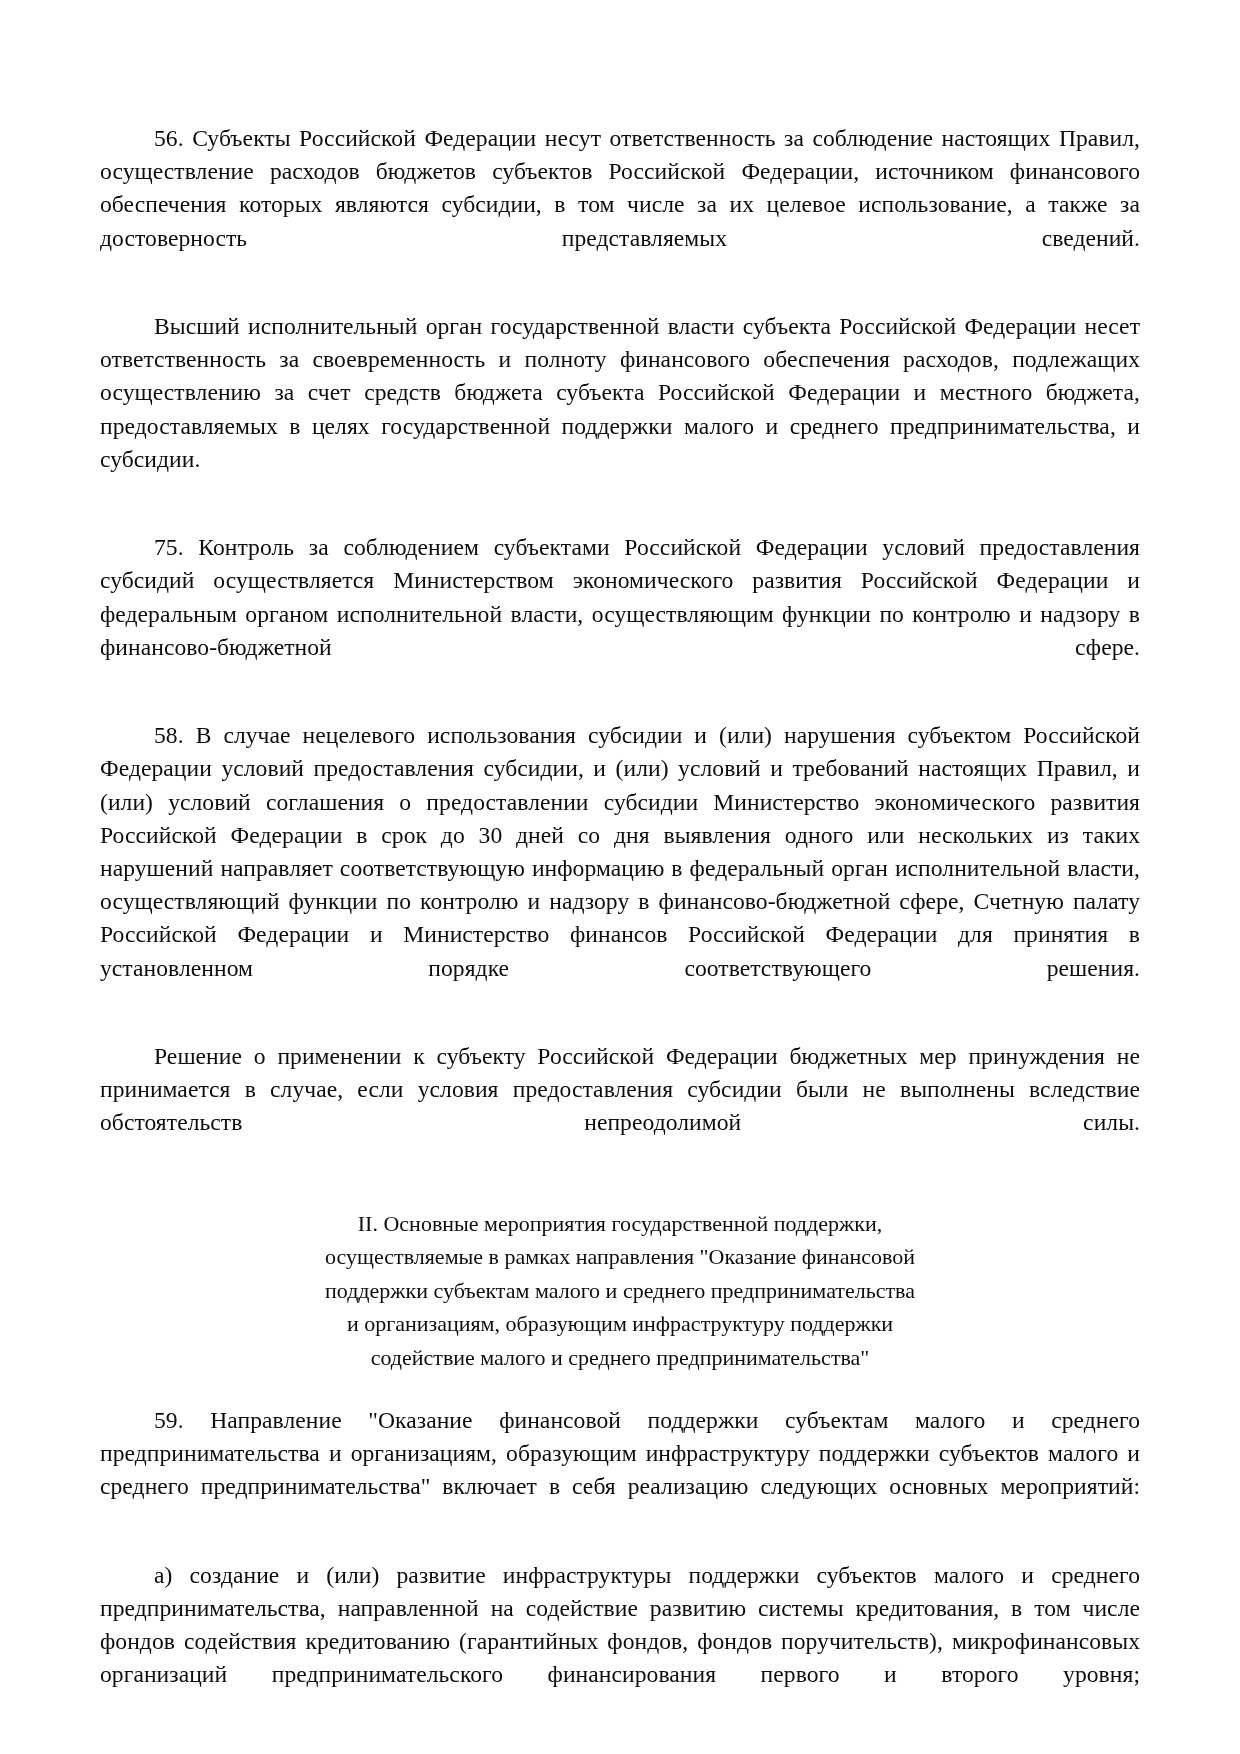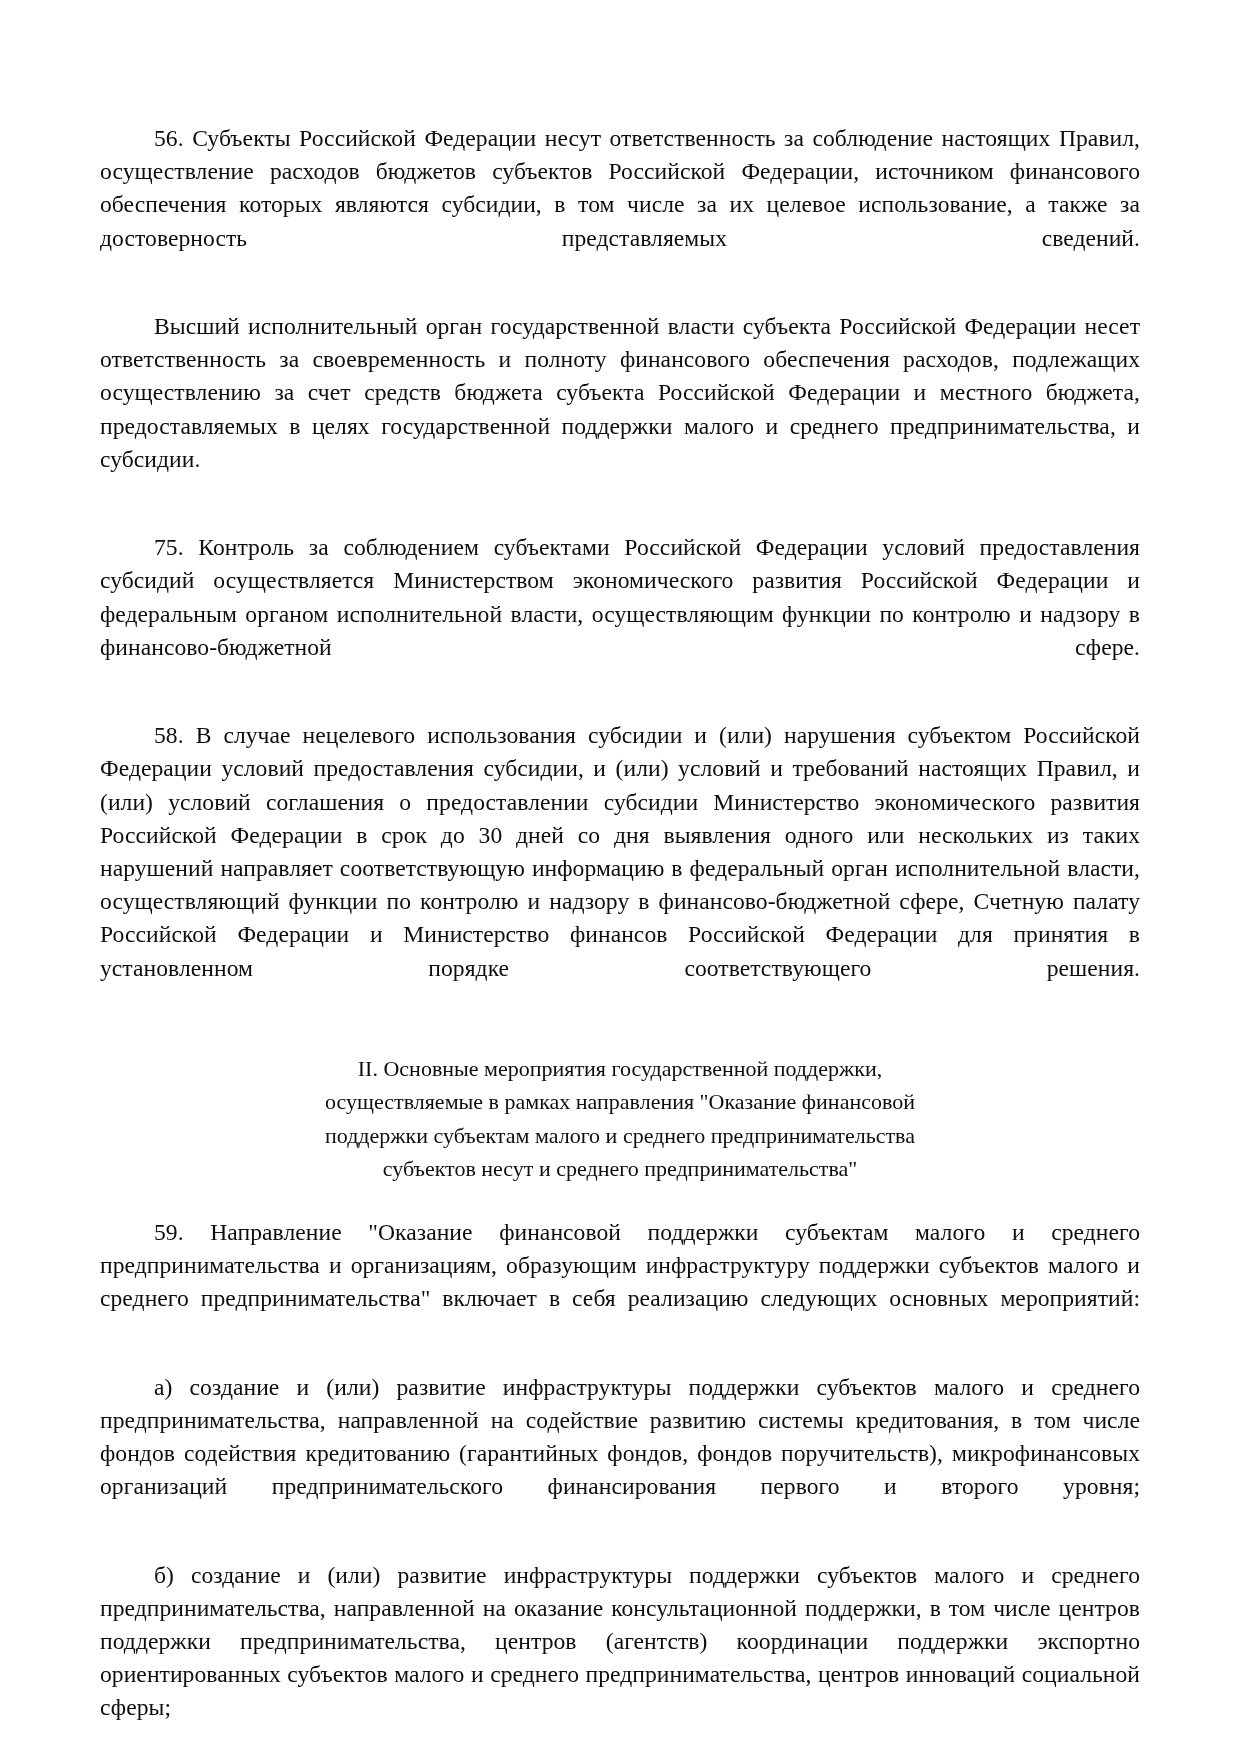--- a/index.html
+++ b/index.html
@@ -63,26 +63,28 @@
   <div class="doc-body">
 
     <p class="para">56. Субъекты Российской Федерации несут ответственность за соблюдение настоящих Правил, осуществление расходов бюджетов субъектов Российской Федерации, источником финансового обеспечения которых являются субсидии, в том числе за их целевое использование, а также за достоверность представляемых сведений.</p>
 
     <p class="para">Высший исполнительный орган государственной власти субъекта Российской Федерации несет ответственность за своевременность и полноту финансового обеспечения расходов, подлежащих осуществлению за счет средств бюджета субъекта Российской Федерации и местного бюджета, предоставляемых в целях государственной поддержки малого и среднего предпринимательства, и субсидии.</p>
 
     <p class="para">75. Контроль за соблюдением субъектами Российской Федерации условий предоставления субсидий осуществляется Министерством экономического развития Российской Федерации и федеральным органом исполнительной власти, осуществляющим функции по контролю и надзору в финансово-бюджетной сфере.</p>
 
     <p class="para">58. В случае нецелевого использования субсидии и (или) нарушения субъектом Российской Федерации условий предоставления субсидии, и (или) условий и требований настоящих Правил, и (или) условий соглашения о предоставлении субсидии Министерство экономического развития Российской Федерации в срок до 30 дней со дня выявления одного или нескольких из таких нарушений направляет соответствующую информацию в федеральный орган исполнительной власти, осуществляющий функции по контролю и надзору в финансово-бюджетной сфере, Счетную палату Российской Федерации и Министерство финансов Российской Федерации для принятия в установленном порядке соответствующего решения.</p>
 
+    <p class="para">Решение о применении к субъекту Российской Федерации бюджетных мер принуждения не принимается в случае, если условия предоставления субсидии были не выполнены вследствие обстоятельств непреодолимой силы.</p>
 
     <div class="heading-block">
       <div class="heading-line">II. Основные мероприятия государственной поддержки,</div>
       <div class="heading-line">осуществляемые в рамках направления "Оказание финансовой</div>
       <div class="heading-line">поддержки субъектам малого и среднего предпринимательства</div>
-      <div class="heading-line">субъектов несут и среднего предпринимательства"</div>
+      <div class="heading-line">и организациям, образующим инфраструктуру поддержки</div>
+      <div class="heading-line">содействие малого и среднего предпринимательства"</div>
     </div>
 
     <p class="para">59. Направление "Оказание финансовой поддержки субъектам малого и среднего предпринимательства и организациям, образующим инфраструктуру поддержки субъектов малого и среднего предпринимательства" включает в себя реализацию следующих основных мероприятий:</p>
 
     <p class="para">а) создание и (или) развитие инфраструктуры поддержки субъектов малого и среднего предпринимательства, направленной на содействие развитию системы кредитования, в том числе фондов содействия кредитованию (гарантийных фондов, фондов поручительств), микрофинансовых организаций предпринимательского финансирования первого и второго уровня;</p>
 
     <p class="para">б) создание и (или) развитие инфраструктуры поддержки субъектов малого и среднего предпринимательства, направленной на оказание консультационной поддержки, в том числе центров поддержки предпринимательства, центров (агентств) координации поддержки экспортно ориентированных субъектов малого и среднего предпринимательства, центров инноваций социальной сферы;</p>
 
   </div>
 </div>

